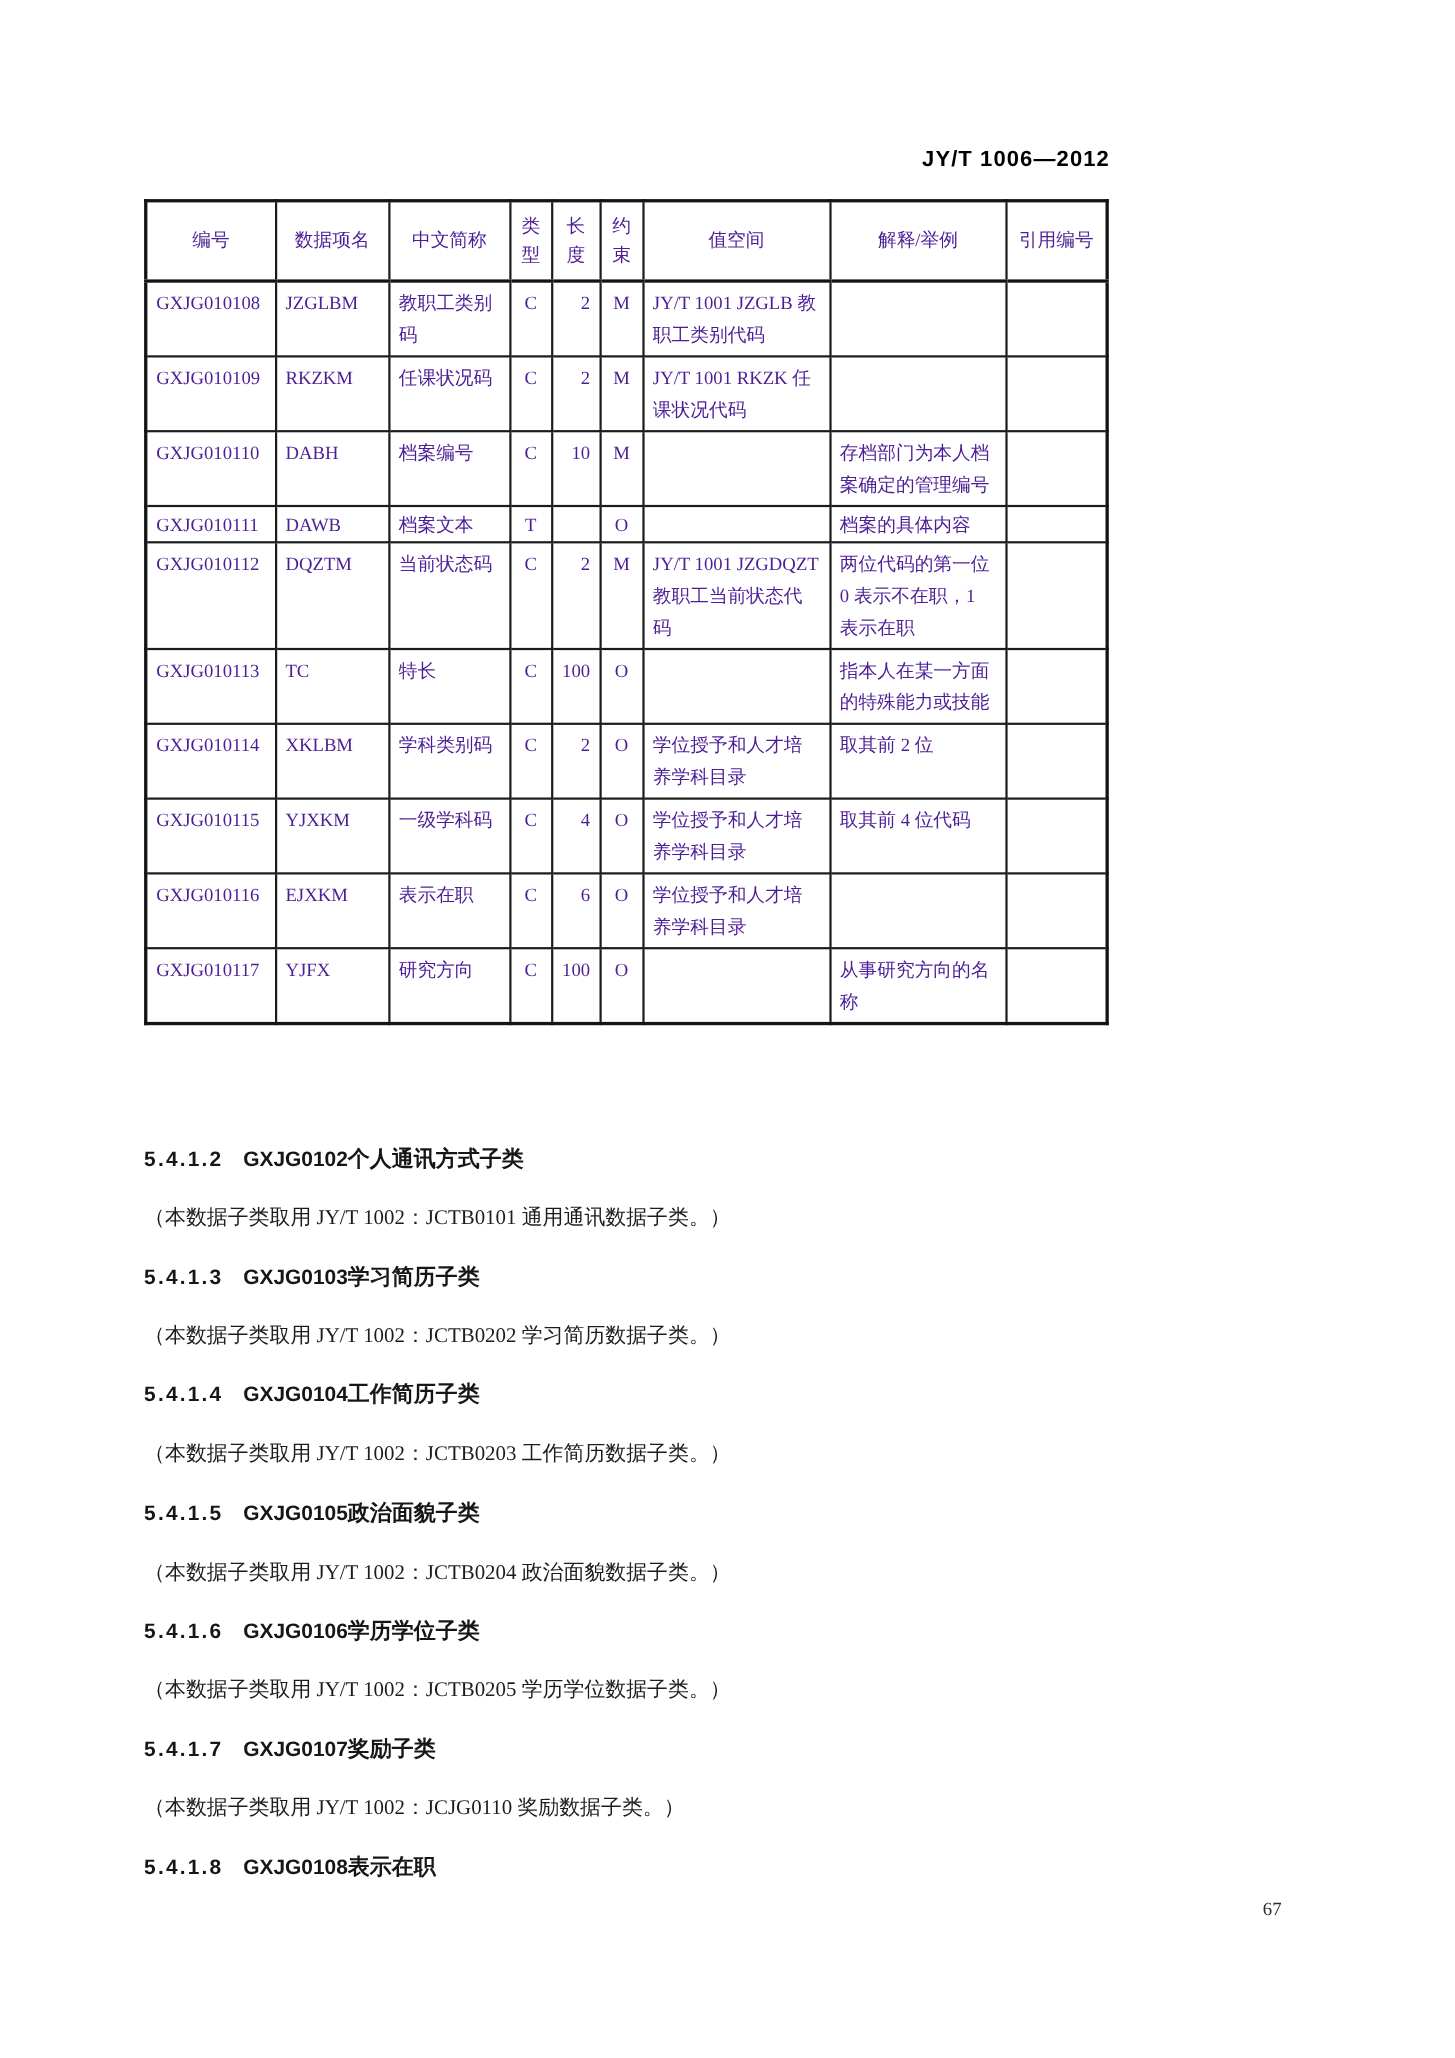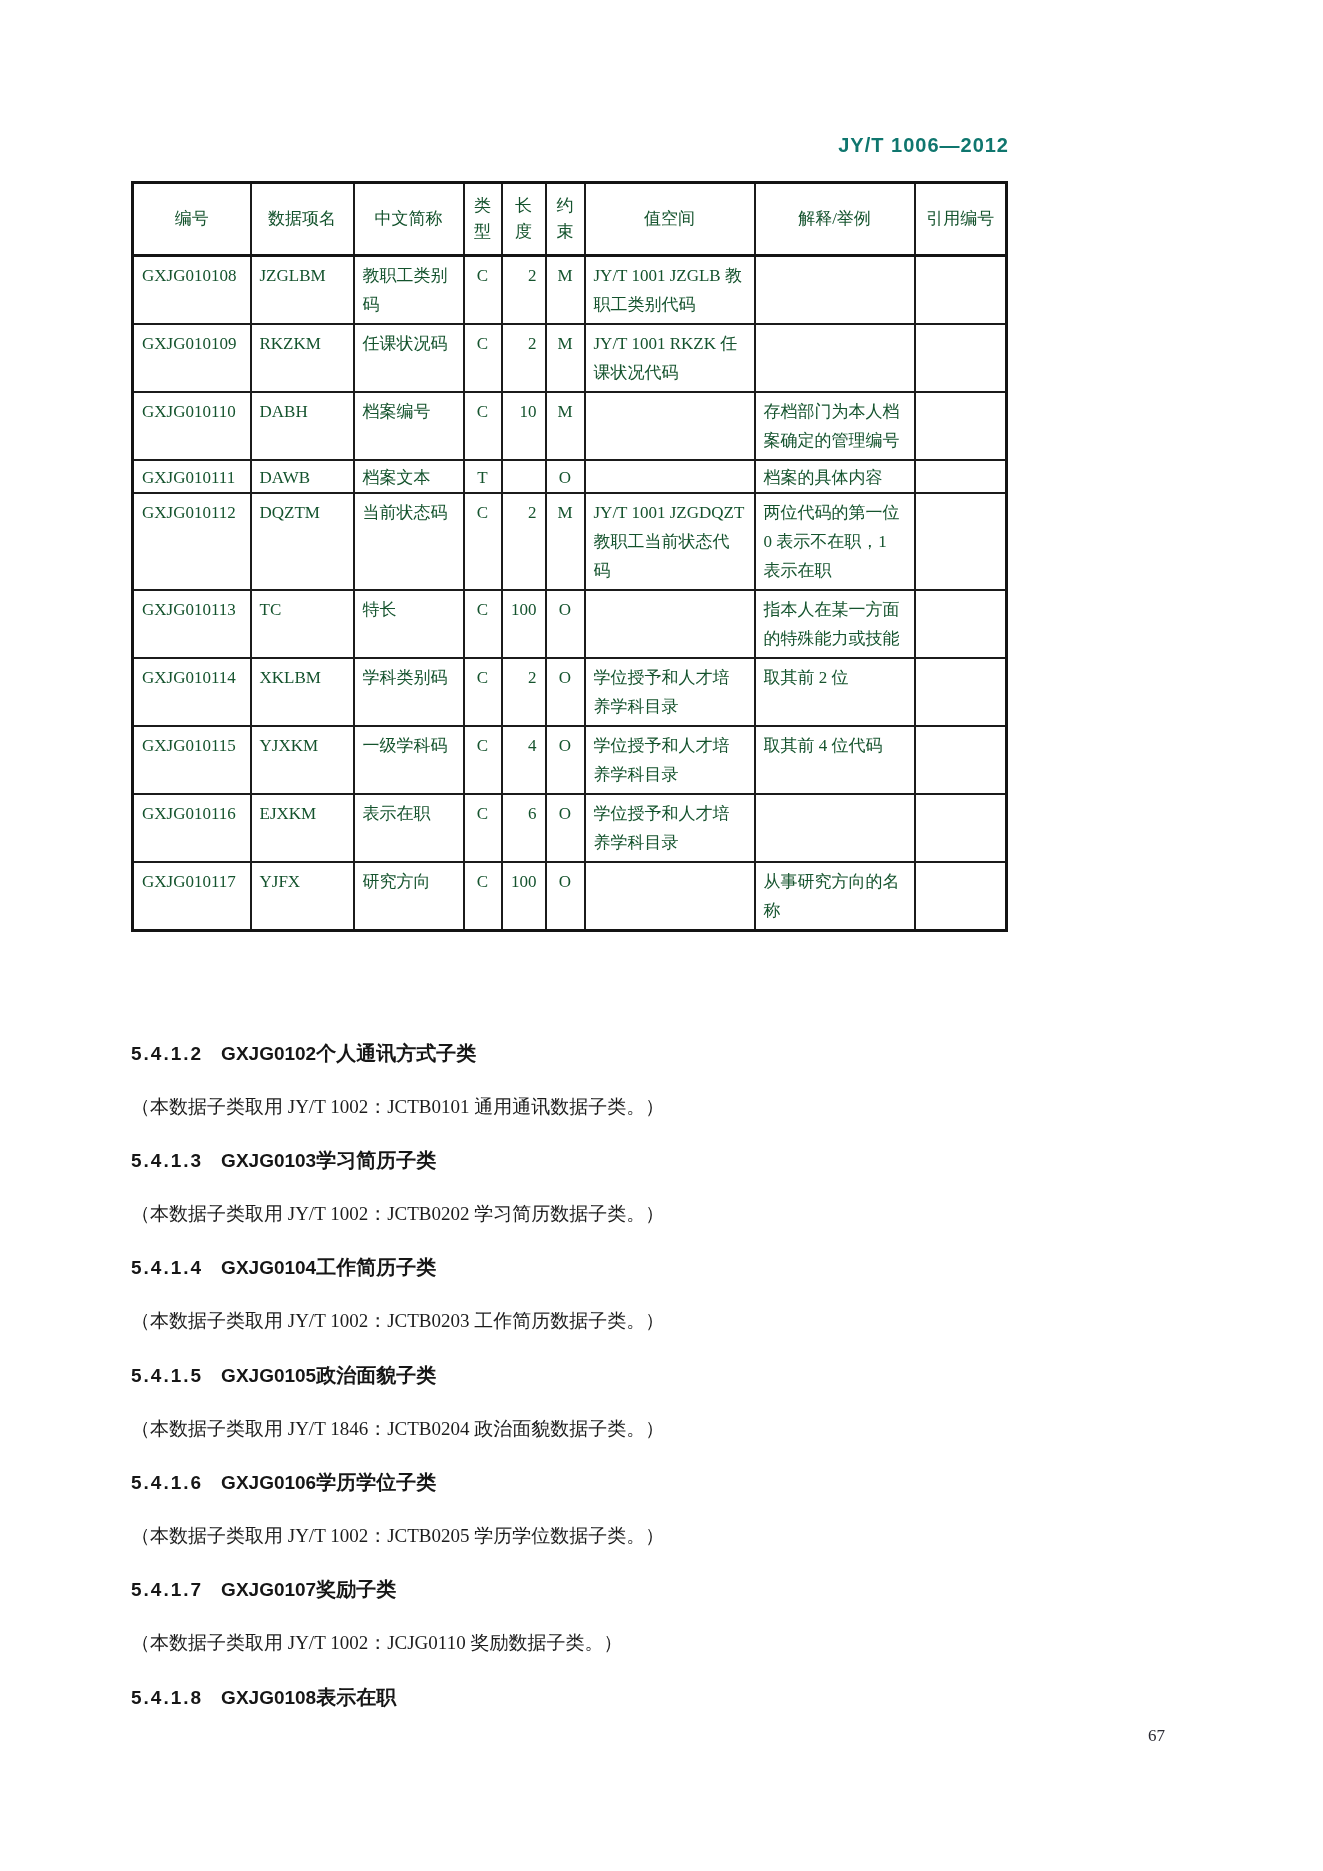--- a/index.html
+++ b/index.html
@@ -7,29 +7,29 @@
     position:relative;
     width:1323px;height:1871px;
     background:#ffffff;
     font-family:"Liberation Serif","DejaVu Serif",serif;
     color:#1c1c1c;
     overflow:hidden;
   }
   .doc-code{
     position:absolute;top:134px;right:314px;
     font-family:"Liberation Sans","DejaVu Sans",sans-serif;
-    font-weight:bold;font-size:20px;letter-spacing:1px;color:#0f766e;
+    font-weight:bold;font-size:20px;letter-spacing:1px;color:#000000;
   }
   table.data{
     position:absolute;left:131px;top:181px;
     width:874px;
     border-collapse:collapse;
     table-layout:fixed;
     border:3px solid #141414;
-    font-size:17px;line-height:29px;color:#14532d;
+    font-size:17px;line-height:29px;color:#4c1d95;
   }
   table.data th, table.data td{
     border:2px solid #1b1b1b;
     vertical-align:top;
     padding:4px 8px;
     word-break:break-word;
     overflow-wrap:break-word;
   }
   table.data thead th{
     border-bottom:3px solid #141414;
@@ -224,21 +224,21 @@
   <div class="note" style="top:1201px">（本数据子类取用 JY/T 1002：JCTB0202 学习简历数据子类。）</div>
 
   <div class="sec" style="top:1254px">
     <span class="snum">5.4.1.4</span><span class="scode">GXJG0104</span><span class="stitle">工作简历子类</span>
   </div>
   <div class="note" style="top:1308px">（本数据子类取用 JY/T 1002：JCTB0203 工作简历数据子类。）</div>
 
   <div class="sec" style="top:1362px">
     <span class="snum">5.4.1.5</span><span class="scode">GXJG0105</span><span class="stitle">政治面貌子类</span>
   </div>
-  <div class="note" style="top:1416px">（本数据子类取用 JY/T 1846：JCTB0204 政治面貌数据子类。）</div>
+  <div class="note" style="top:1416px">（本数据子类取用 JY/T 1002：JCTB0204 政治面貌数据子类。）</div>
 
   <div class="sec" style="top:1469px">
     <span class="snum">5.4.1.6</span><span class="scode">GXJG0106</span><span class="stitle">学历学位子类</span>
   </div>
   <div class="note" style="top:1523px">（本数据子类取用 JY/T 1002：JCTB0205 学历学位数据子类。）</div>
 
   <div class="sec" style="top:1576px">
     <span class="snum">5.4.1.7</span><span class="scode">GXJG0107</span><span class="stitle">奖励子类</span>
   </div>
   <div class="note" style="top:1630px">（本数据子类取用 JY/T 1002：JCJG0110 奖励数据子类。）</div>

